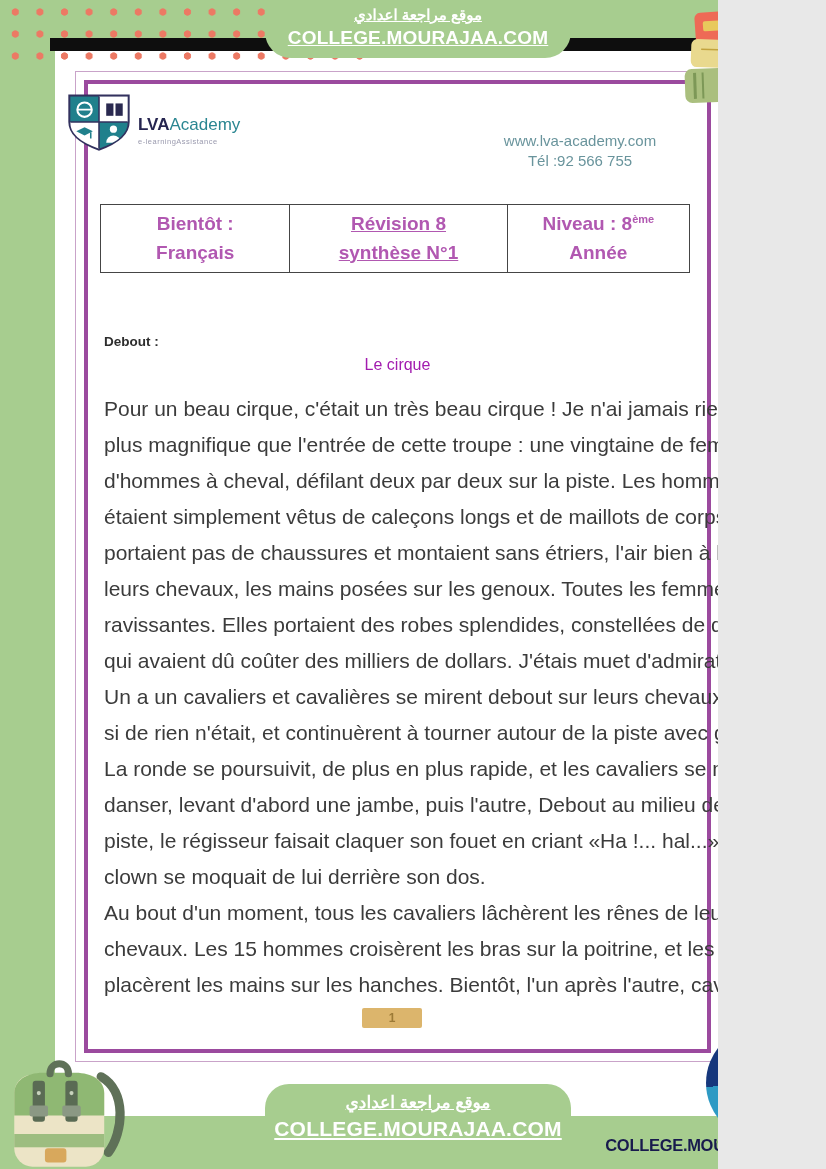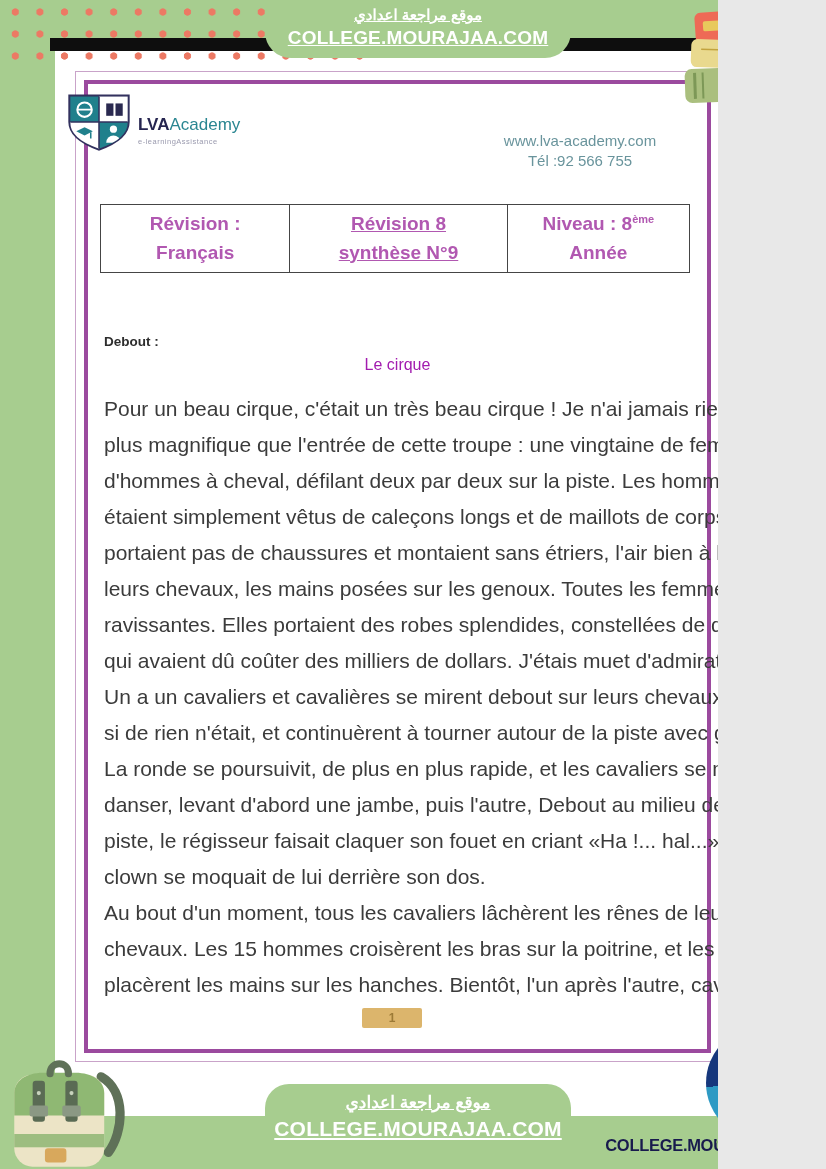--- a/index.html
+++ b/index.html
@@ -160,26 +160,26 @@
       </div>
     </div>
 
     <div class="contact">
       <div>www.lva-academy.com</div>
       <div>Tél :92 566 755</div>
     </div>
 
     <div class="itable">
       <div class="cell c1">
-        <div>Révision :</div>
+        <div>Bientôt :</div>
         <div>Français</div>
       </div>
       <div class="cell c2">
         <div>Révision 8</div>
-        <div>synthèse N°9</div>
+        <div>synthèse N°1</div>
       </div>
       <div class="cell c3">
         <div><span>Niveau : 8</span><sup>ème</sup></div>
         <div>Année</div>
       </div>
     </div>
 
     <div class="texte-label">Debout :</div>
     <div class="doc-title">Le cirque</div>
     <div class="doc-body">Pour un beau cirque, c'était un très beau cirque ! Je n'ai jamais rien vu de

